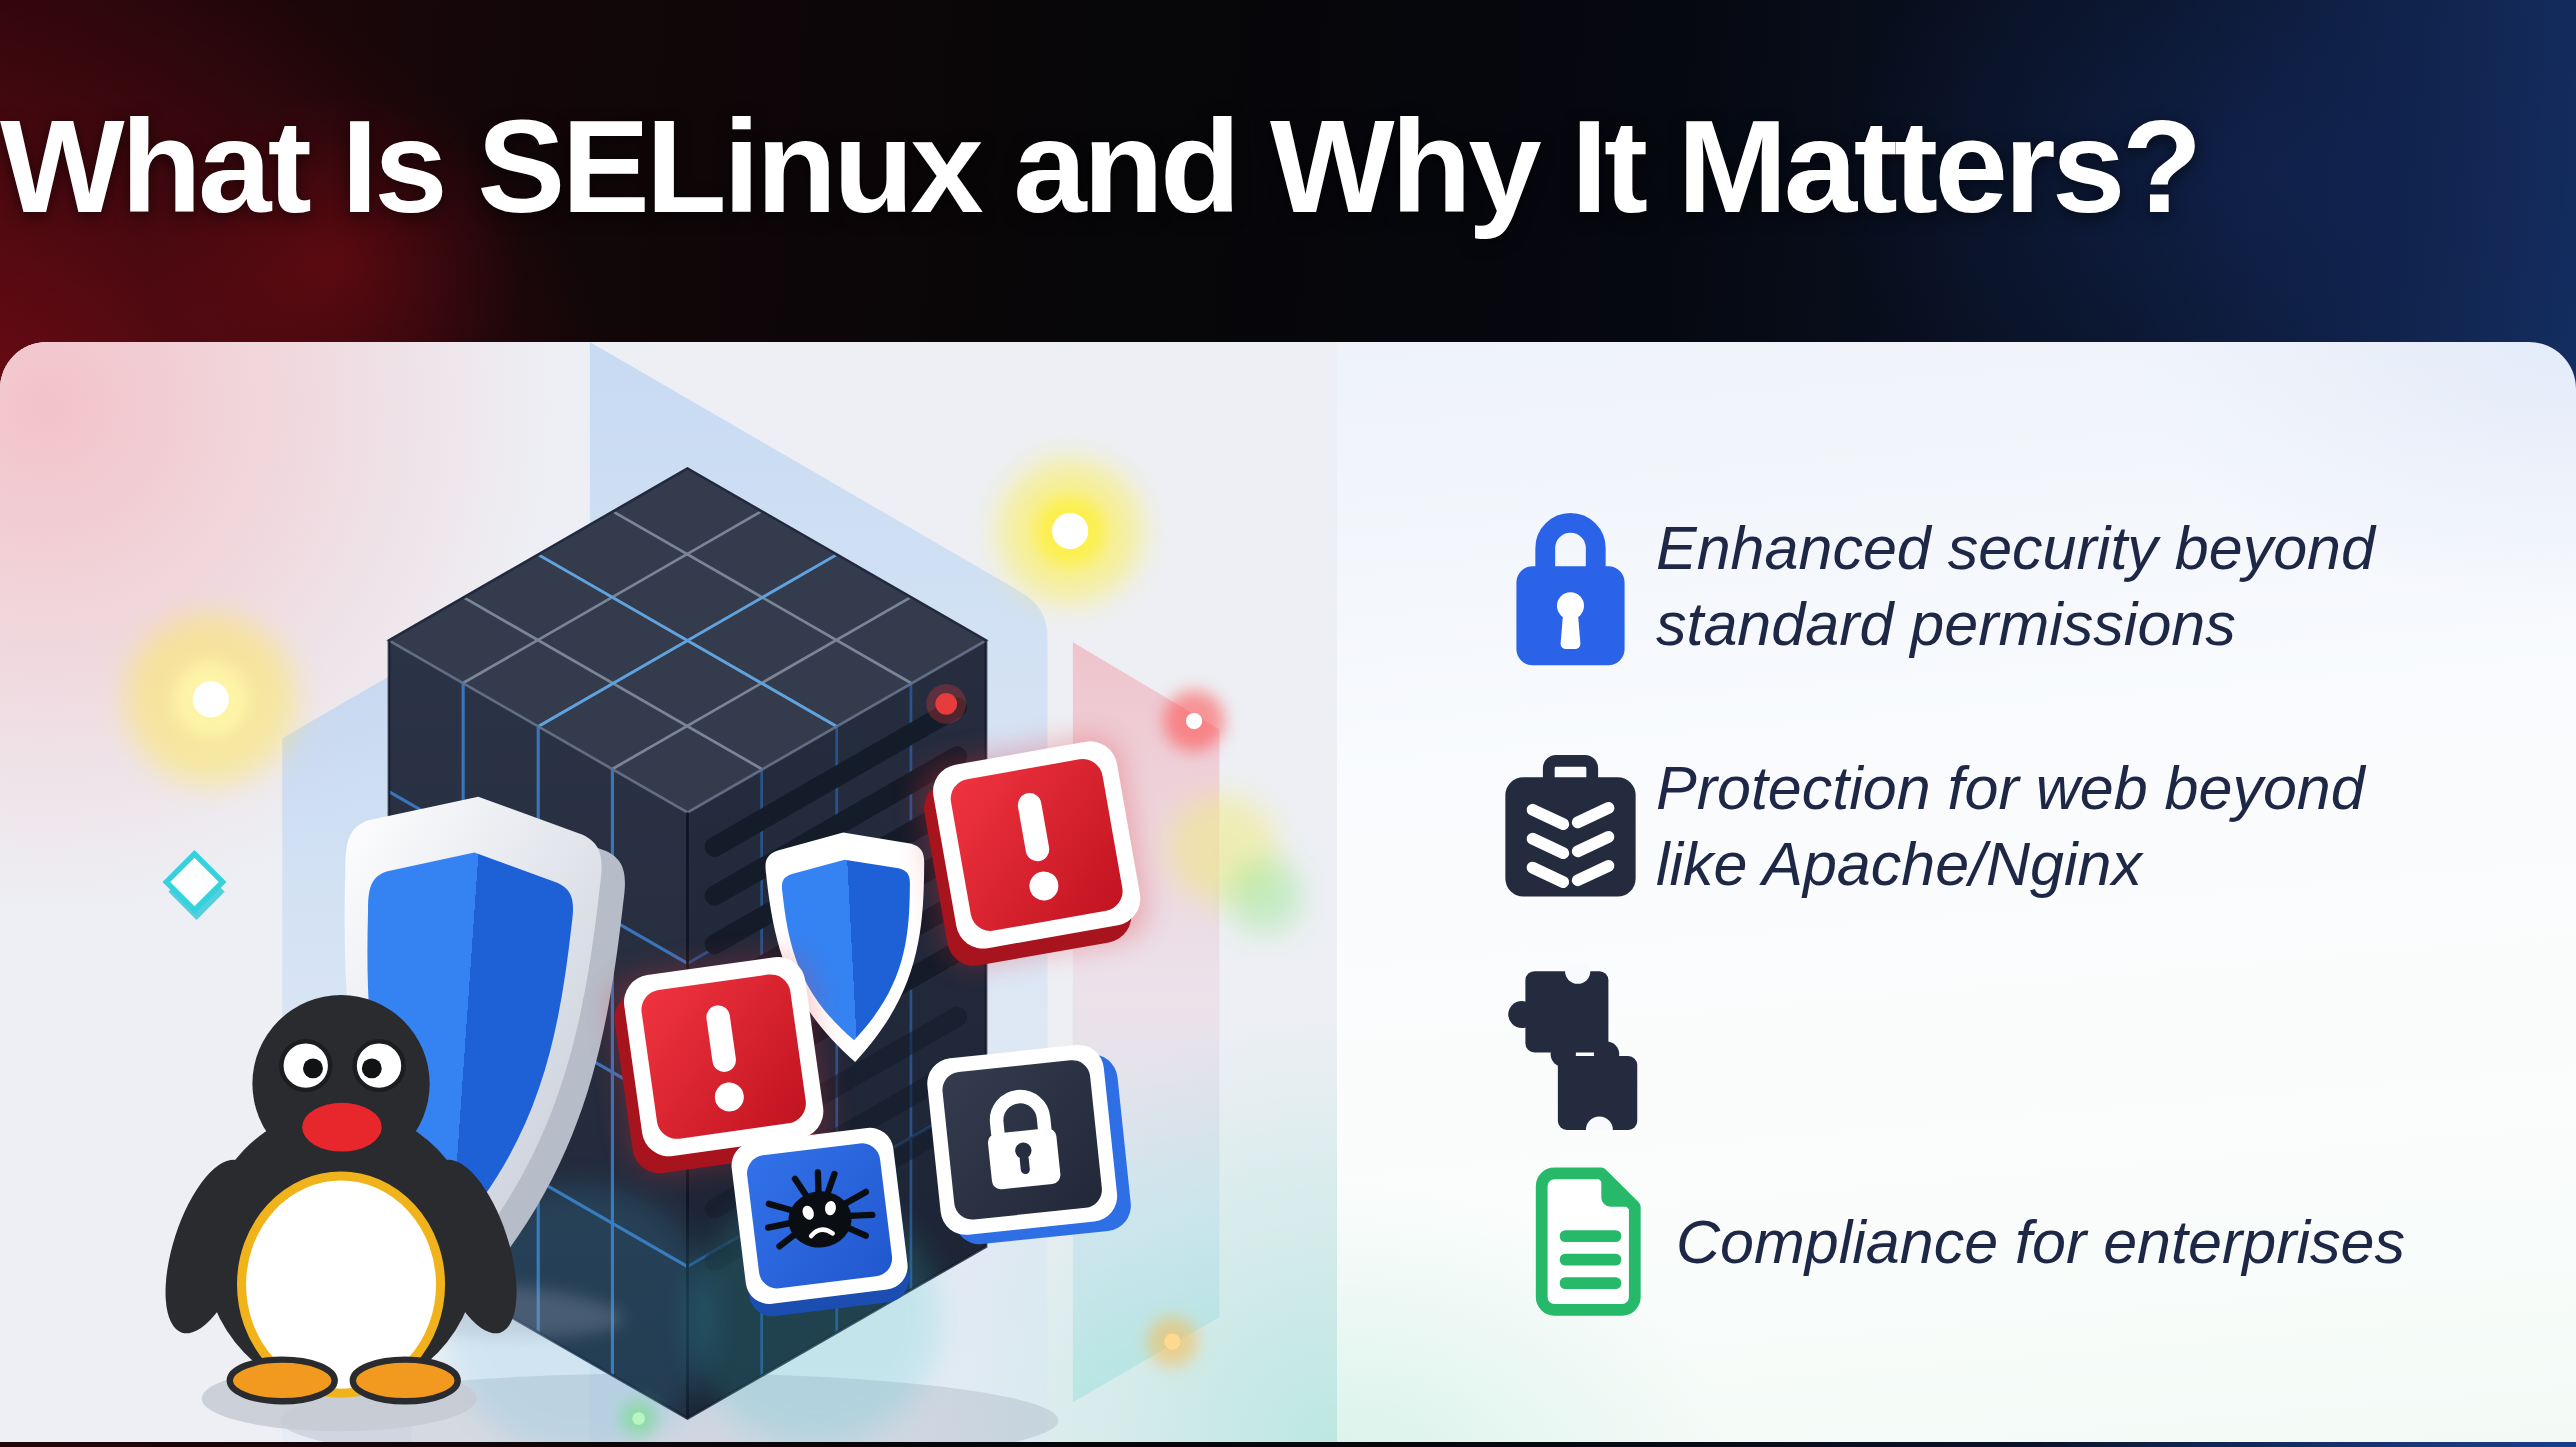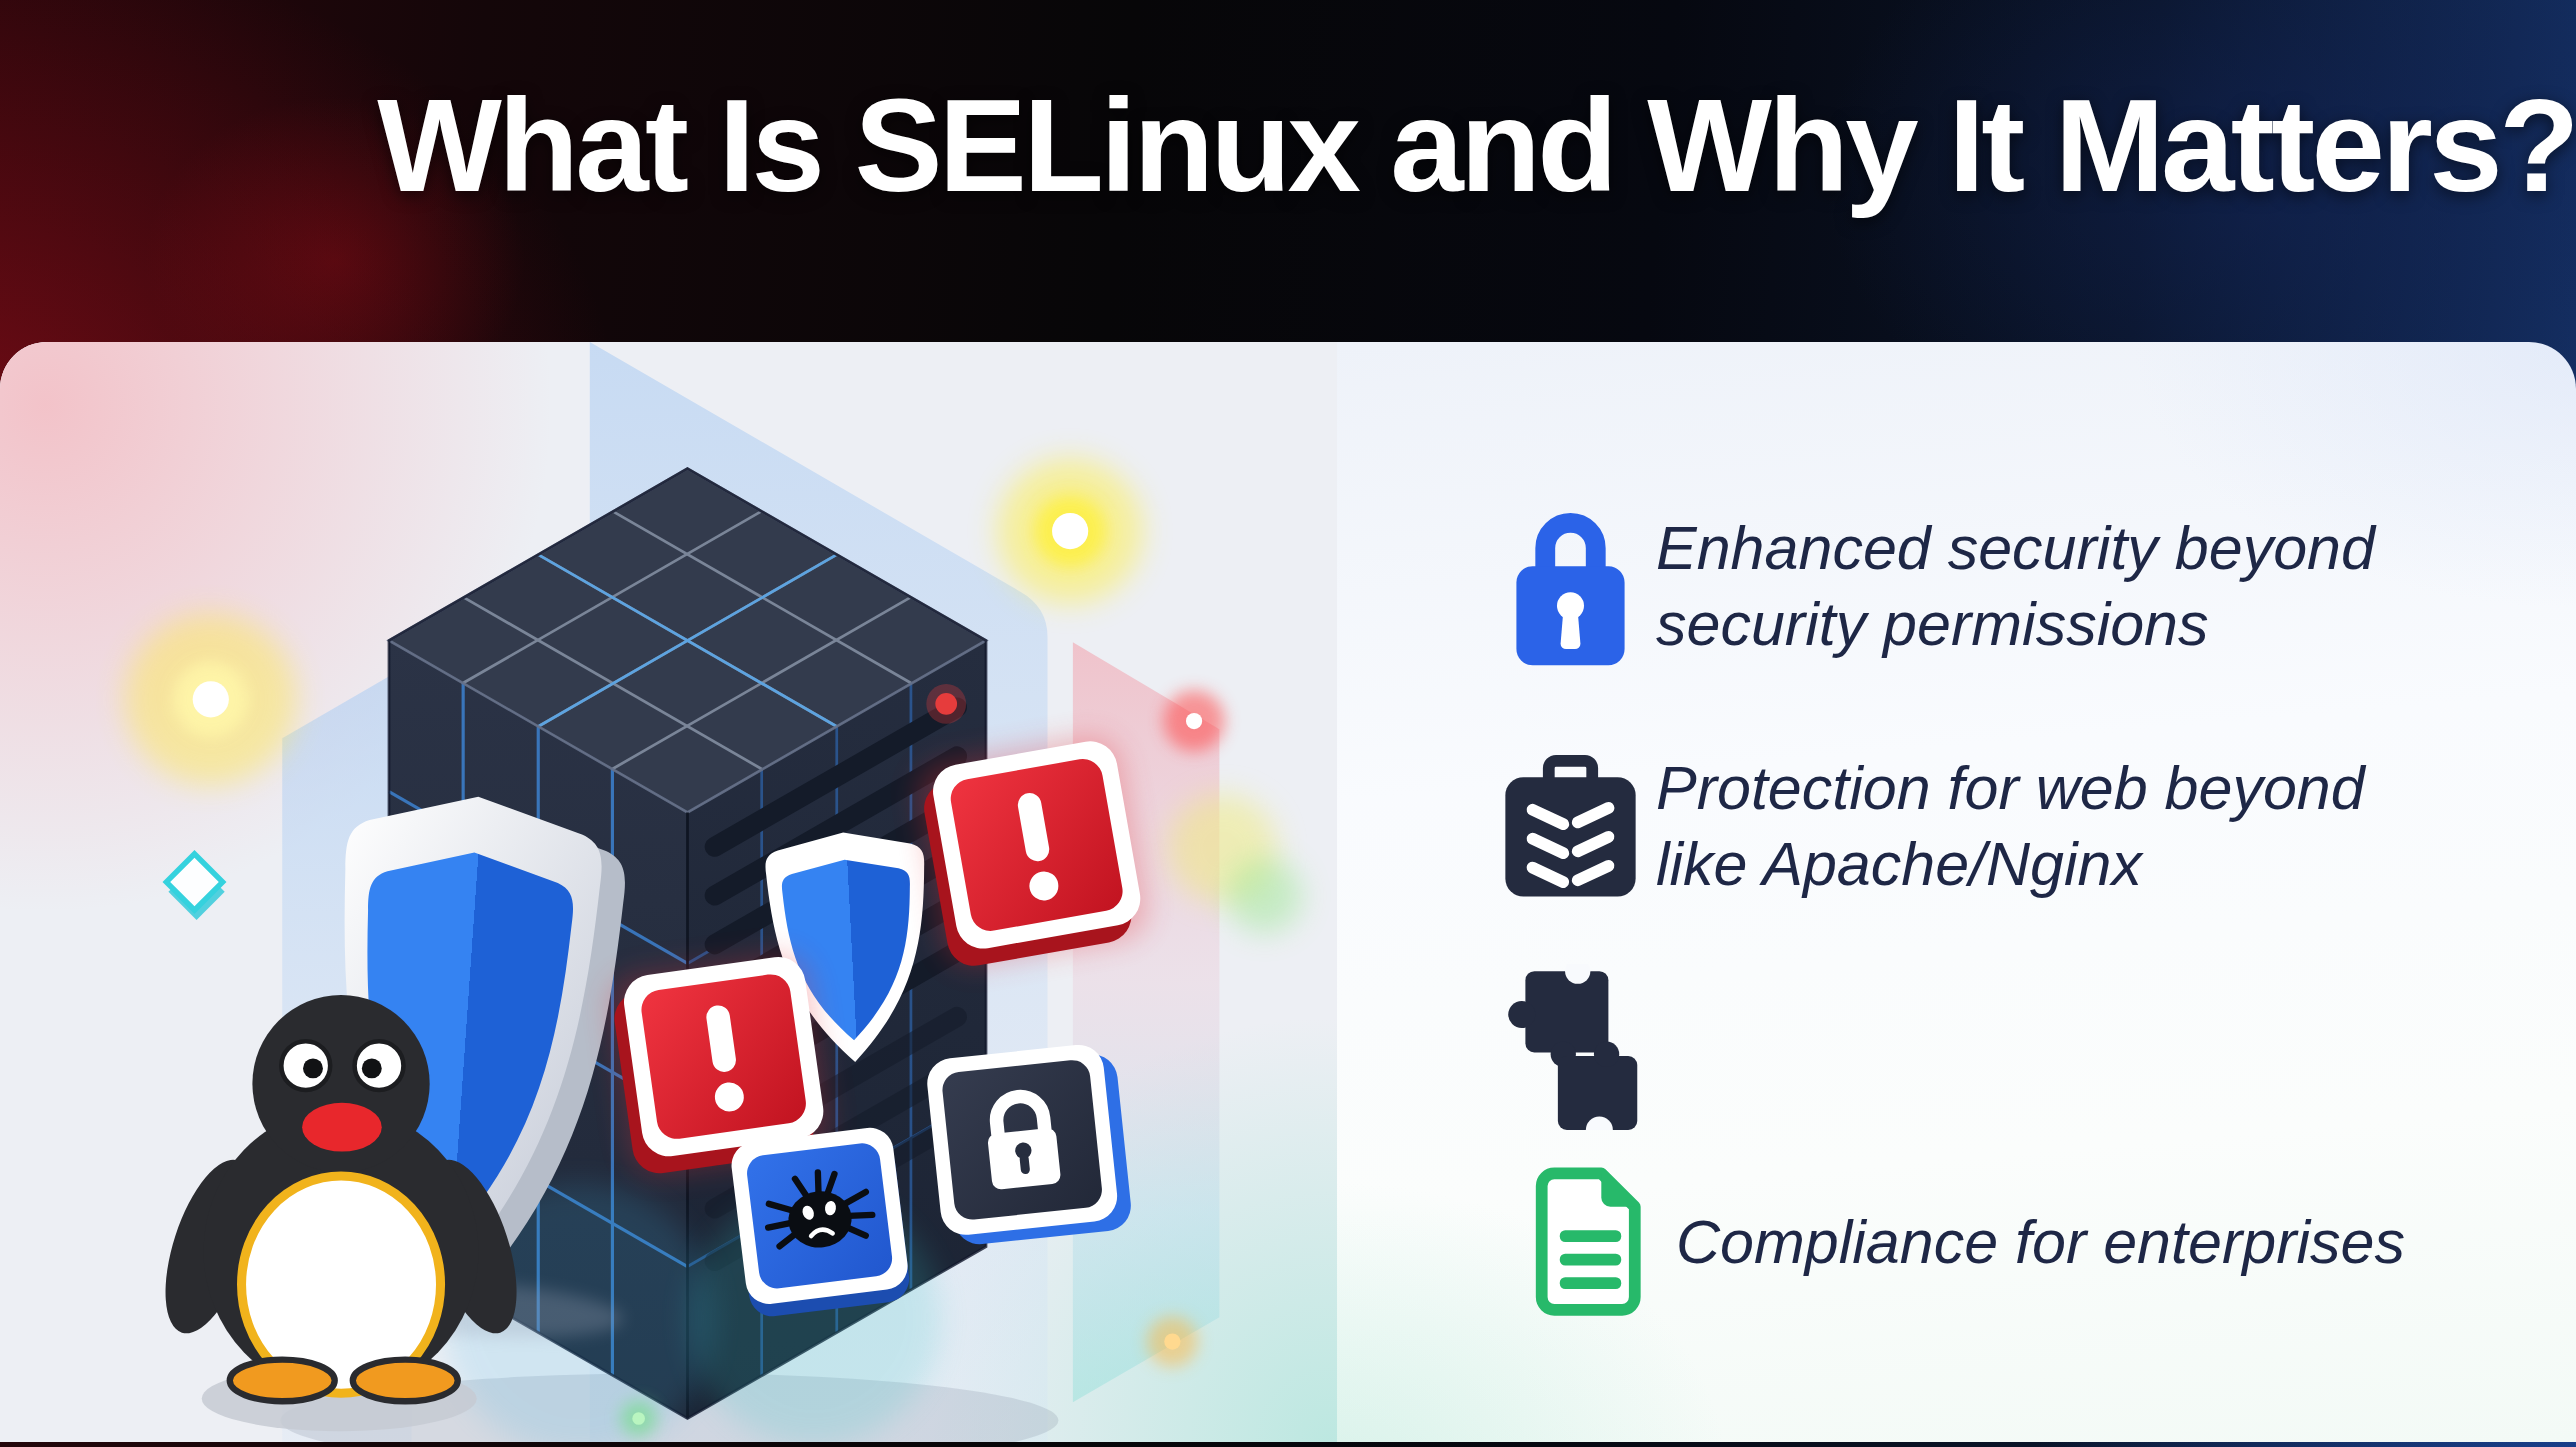--- a/index.html
+++ b/index.html
@@ -8,21 +8,21 @@
     font-family:"Liberation Sans","DejaVu Sans",sans-serif;
     background:
       radial-gradient(1085px 814px at -2% 30%, rgba(150,14,26,.65), transparent 62%),
       radial-gradient(271px 235px at 13% 18%, rgba(120,10,18,.5), transparent 70%),
       radial-gradient(1266px 995px at 104% 78%, rgba(32,84,190,.75), transparent 60%),
       radial-gradient(633px 452px at 88% 12%, rgba(18,36,86,.6), transparent 70%),
       linear-gradient(95deg,#2a060b 0%,#140609 18%,#070608 42%,#060810 62%,#0a1428 80%,#16346e 100%);
   }
   .header{position:absolute;top:0;left:0;width:100%;height:342px;}
   .title{
-    position:absolute;top:73px;left:0;width:100%;text-align:right;
+    position:absolute;top:94px;left:0;width:100%;text-align:left;
     color:#ffffff;font-size:132px;font-weight:700;letter-spacing:-3.6px;line-height:1.1;
     text-shadow:0 3.6px 16.3px rgba(0,0,0,.55);
   }
   .content{position:absolute;top:342px;left:0;width:2576px;height:1100px;display:flex;}
   .panel-left{
     position:relative;width:1337px;height:1100px;flex:none;overflow:hidden;
     border-top-left-radius:47px;background:#edeff4;
   }
   .panel-left svg{display:block;}
   .panel-right{
@@ -294,21 +294,21 @@
         <div class="b-icon">
           <svg width="119" height="170" viewBox="0 0 132 188">
             <path d="M38,80 V52 a28,28 0 0 1 56,0 V80" fill="none" stroke-width="22" stroke="#2b63e8"></path>
             <rect x="6" y="72" width="120" height="110" rx="18" fill="#2b63e8"></rect>
             <circle cx="66" cy="116" r="15" fill="#ffffff"></circle>
             <path d="M58,122 l-3,36 a6,6 0 0 0 6,6 h10 a6,6 0 0 0 6,-6 l-3,-36 z" fill="#ffffff"></path>
           </svg>
         </div>
         <div class="b-text">
           <span class="b-line">Enhanced security beyond</span>
-          <span class="b-line">security permissions</span>
+          <span class="b-line">standard permissions</span>
         </div>
       </div>
 
       <div class="b-row r2">
         <div class="b-icon">
           <svg width="145" height="152" viewBox="0 0 160 168">
             <path d="M56,32 v-12 a8,8 0 0 1 8,-8 h32 a8,8 0 0 1 8,8 v12" fill="none" stroke-width="13" stroke="#242b3f"></path>
             <rect x="8" y="30" width="144" height="132" rx="20" fill="#242b3f"></rect>
             <g stroke="#ffffff" stroke-width="13" stroke-linecap="round">
               <line x1="38" y1="66" x2="72" y2="82"></line>

